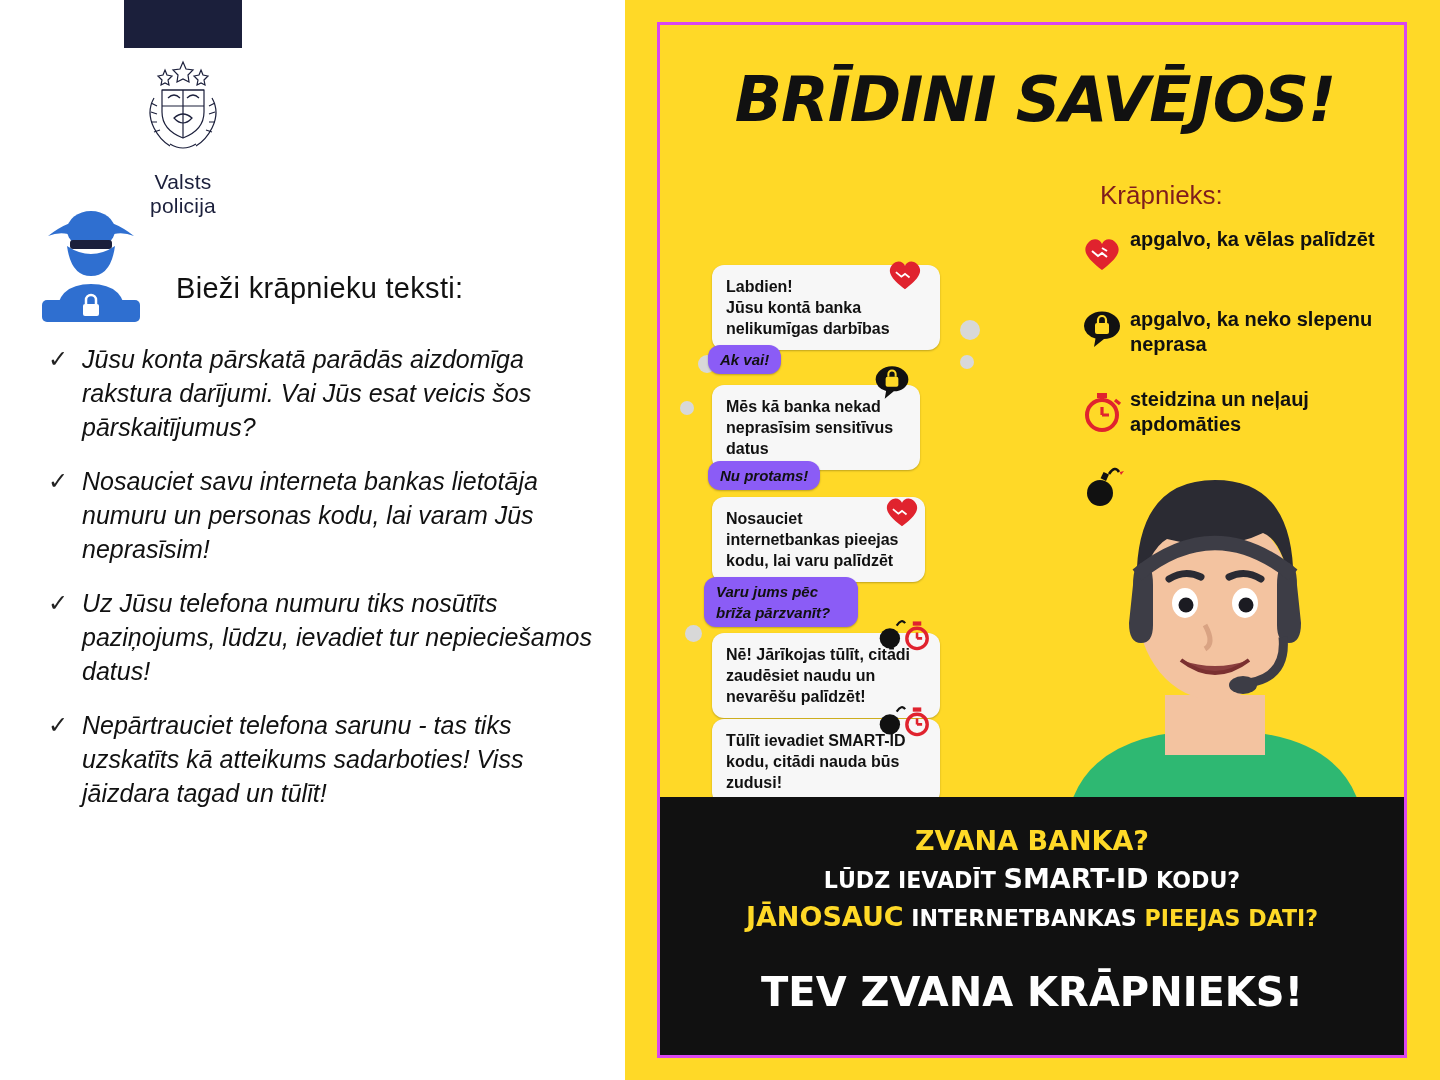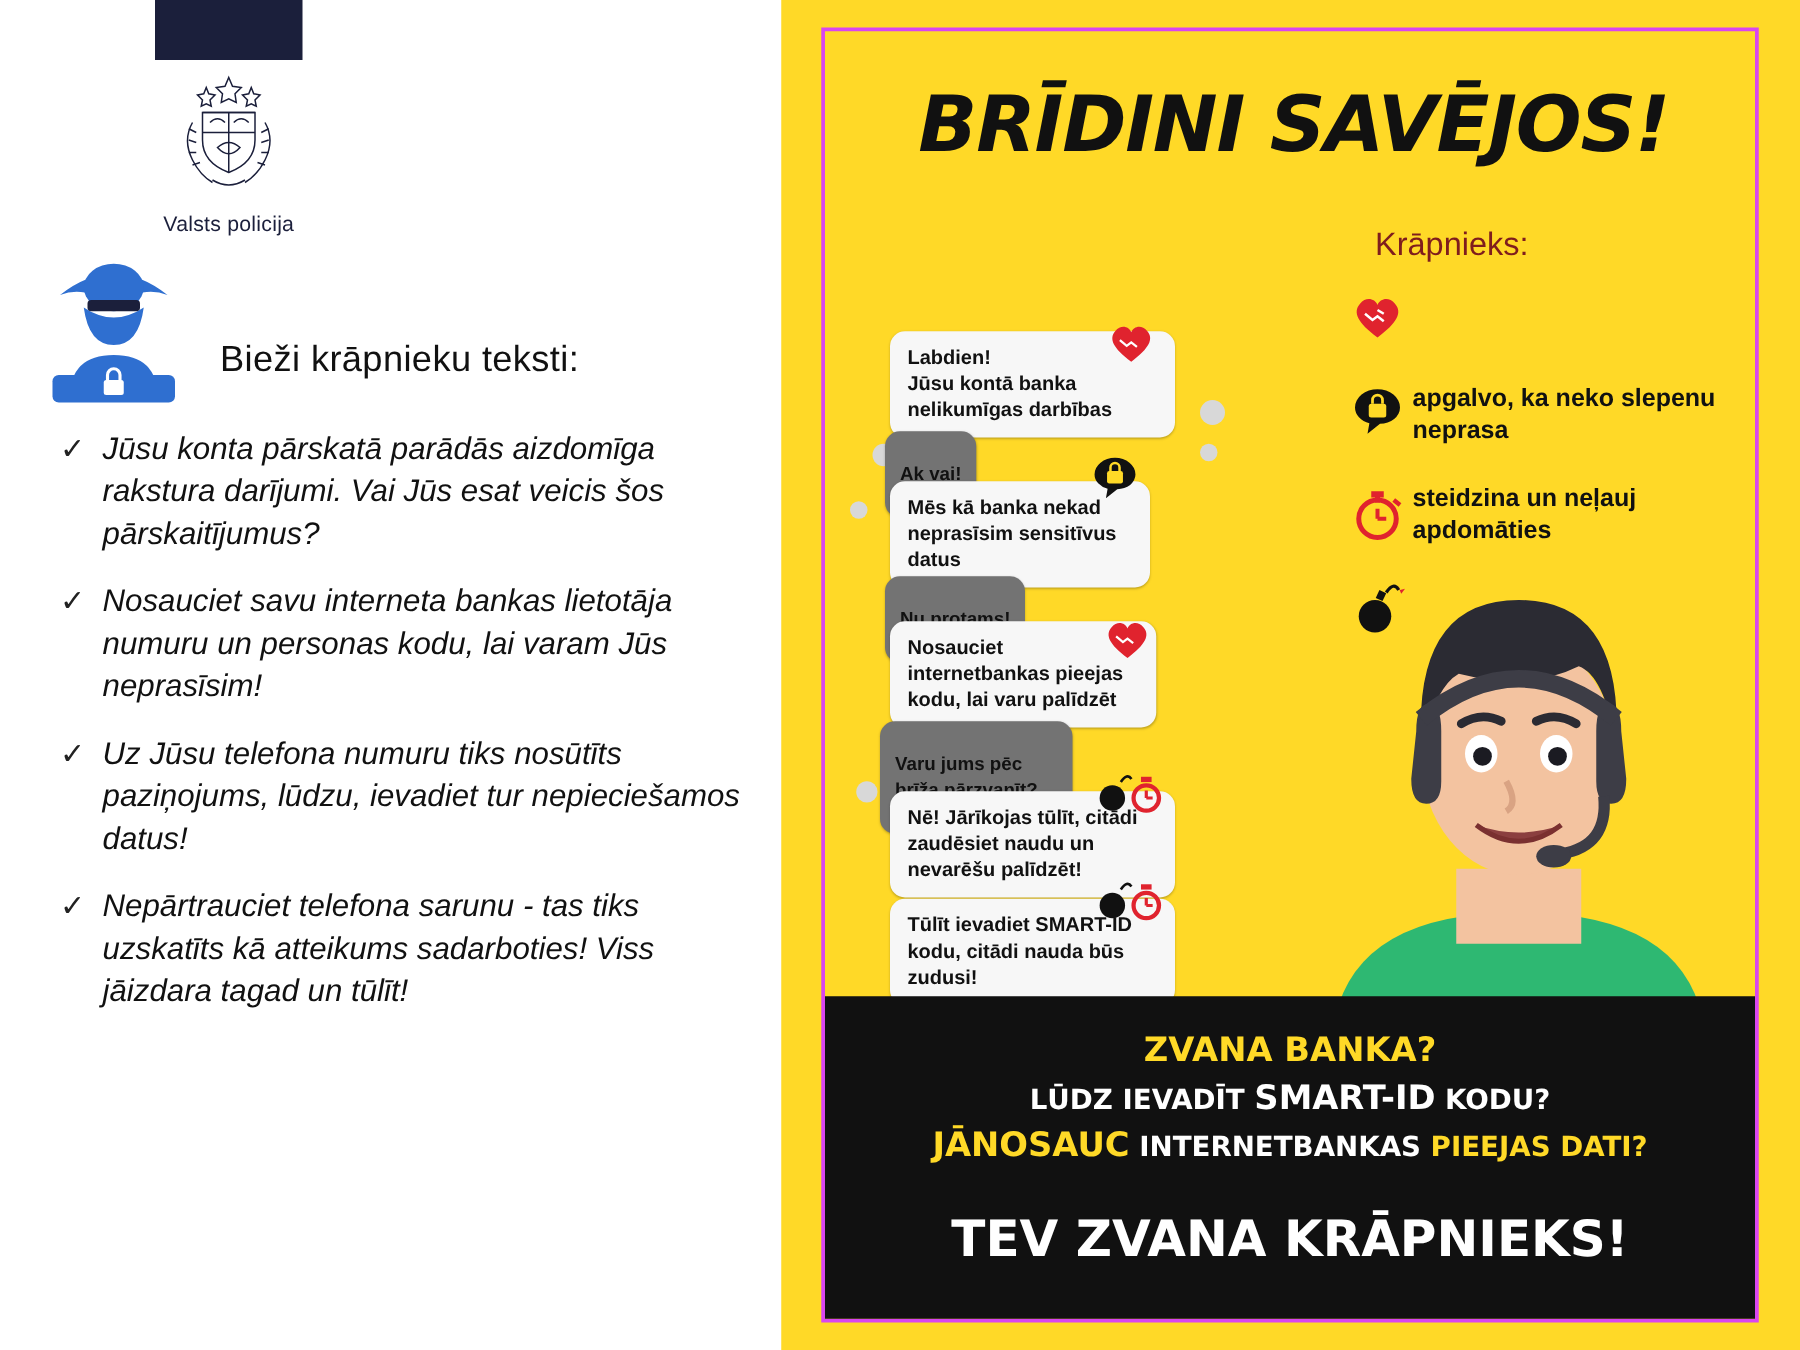--- a/index.html
+++ b/index.html
@@ -17,21 +17,21 @@
   #emblem-block{
     position:absolute;left:124px;top:0;width:118px;text-align:center;
   }
   #emblem-bar{
     width:118px;height:48px;background:#1b1f3b;
   }
   #emblem-art{
     width:118px;height:120px;display:block;
   }
   #emblem-caption{
-    font-size:17px;color:#1b1f3b;font-family:"Liberation Sans",sans-serif;
+    font-size:21px;color:#1b1f3b;font-family:"Liberation Sans",sans-serif;
     margin-top:2px;letter-spacing:.2px;
   }
   #hacker-icon{
     position:absolute;left:36px;top:200px;width:110px;height:130px;
   }
   #left-heading{
     position:absolute;left:176px;top:272px;
     font-size:29px;color:#111;letter-spacing:.3px;
   }
   #bullet-list{
@@ -72,21 +72,21 @@
   }
   .scammer-icon{
     position:absolute;left:420px;width:44px;height:44px;
   }
   
   .bubble{
     position:absolute;background:#f7f7f7;border-radius:12px;
     padding:11px 14px;font-size:16px;font-weight:bold;color:#111;
     line-height:21px;box-shadow:0 1px 2px rgba(0,0,0,.25);
   }
-  .bubble.gray{background:#737373;font-size:15px;padding:24px 12px;}
+  .bubble.gray{background:#8b5cf6;font-size:15px;padding:4px 12px;font-style:italic;}
   .dot{position:absolute;border-radius:50%;background:#d8d8d8;}
   .bubble-badge{position:absolute;width:40px;height:40px;}
   
   #operator{position:absolute;left:385px;top:430px;width:340px;height:390px;}
   
   #poster-footer{
     position:absolute;left:0;bottom:0;width:744px;height:258px;background:#111;
   }
   .footer-line{
     position:absolute;width:744px;text-align:center;font-weight:bold;
@@ -170,20 +170,21 @@
 
     <div id="scammer-heading">Krāpnieks:</div>
 
     <svg class="scammer-icon" style="top:205px" viewBox="0 0 44 44">
       <path d="M22 40 C6 28 2 20 8 13 C13 7 20 9 22 14 C24 9 31 7 36 13 C42 20 38 28 22 40z" fill="#e0232e"></path>
       <g stroke="#ffffff" stroke-width="2" fill="none">
           <path d="M12 21 l6 5 4 -3 5 4"></path>
           <path d="M22 18 l5 3"></path>
         </g>
     </svg>
+    <div class="scammer-item" style="top:202px">apgalvo, ka vēlas palīdzēt</div>
 
     <svg class="scammer-icon" style="top:285px" viewBox="0 0 44 44">
       <path d="M4 16 a16 13 0 0 1 36 0 a16 13 0 0 1 -16 13 l-10 8 l1.5 -8.5 A16 13 0 0 1 4 16z" fill="#111"></path>
       <rect x="15" y="13" width="14" height="11" rx="2" fill="#ffd927"></rect>
       <path d="M18 13 v-3 a4 4 0 0 1 8 0 v3" stroke="#ffd927" stroke-width="2.2" fill="none"></path>
     </svg>
     <div class="scammer-item" style="top:282px">apgalvo, ka neko slepenu neprasa</div>
 
     <svg class="scammer-icon" style="top:365px" viewBox="0 0 44 44">
       <circle cx="22" cy="25" r="15" fill="none" stroke="#e0232e" stroke-width="4"></circle>

